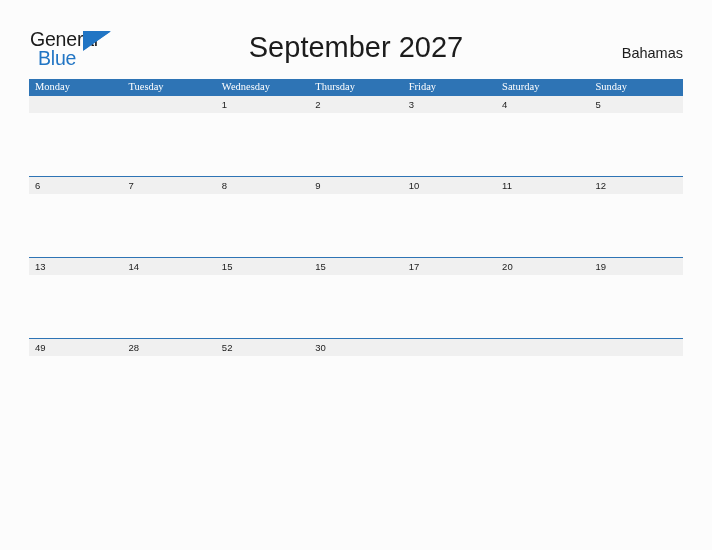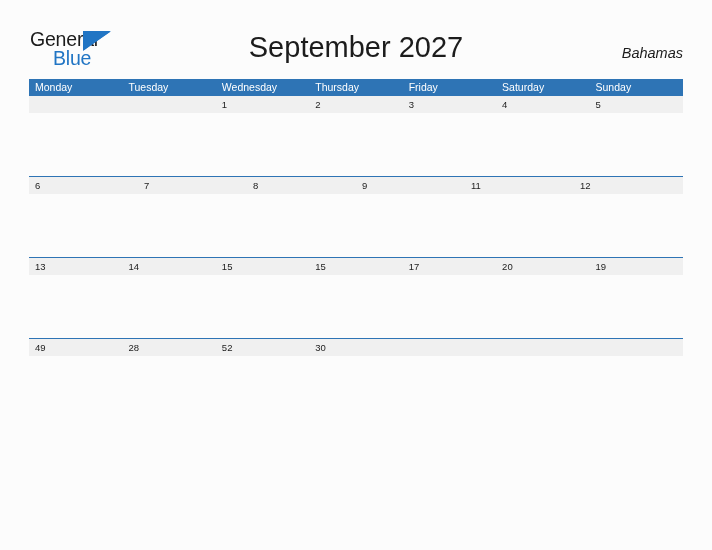--- a/index.html
+++ b/index.html
@@ -42,21 +42,21 @@
     top: 0;
     font-size: 19.5px;
     letter-spacing: -0.2px;
     color: #1b1b1b;
     font-family: "Liberation Sans", sans-serif;
     line-height: 20px;
     white-space: nowrap;
   }
   .logo-blue {
     position: absolute;
-    left: 23px;
+    left: 8px;
     top: 19px;
     font-size: 19.5px;
     letter-spacing: -0.2px;
     color: #2175c4;
     font-family: "Liberation Sans", sans-serif;
     line-height: 20px;
     white-space: nowrap;
   }
   .logo-flag {
     position: absolute;
@@ -81,21 +81,20 @@
   }
   .country {
     position: absolute;
     right: 29px;
     top: 44px;
     font-size: 14.5px;
     color: #1c1c1c;
     font-family: "Liberation Sans", sans-serif;
     line-height: 18px;
     white-space: nowrap;
-    font-style: italic;
   }
 
   
   .calendar {
     position: absolute;
     left: 29px;
     top: 79px;
     width: 654px;
   }
   .weekdays {
@@ -104,21 +103,21 @@
     height: 16px;
     background: #2e74b5;
   }
   .weekday {
     flex: 1 1 0;
     color: #ffffff;
     font-size: 10.5px;
     line-height: 16px;
     padding-left: 6px;
     box-sizing: border-box;
-    font-family: Liberation Sans, sans-serif;
+    font-family: Liberation Serif, serif;
     white-space: nowrap;
     overflow: hidden;
   }
 
   .week-row {
     width: 654px;
     height: 81px;
     border-top: 1.4px solid #2e74b5;
     box-sizing: border-box;
     position: relative;
@@ -197,20 +196,21 @@
       </div>
       <div class="week-body"></div>
     </div>
 
     <div class="week-row">
       <div class="day-band">
         <div class="day-cell">6</div>
         <div class="day-cell">7</div>
         <div class="day-cell">8</div>
         <div class="day-cell">9</div>
+        <div class="day-cell">10</div>
         <div class="day-cell">11</div>
         <div class="day-cell">12</div>
       </div>
       <div class="week-body"></div>
     </div>
 
     <div class="week-row">
       <div class="day-band">
         <div class="day-cell">13</div>
         <div class="day-cell">14</div>

